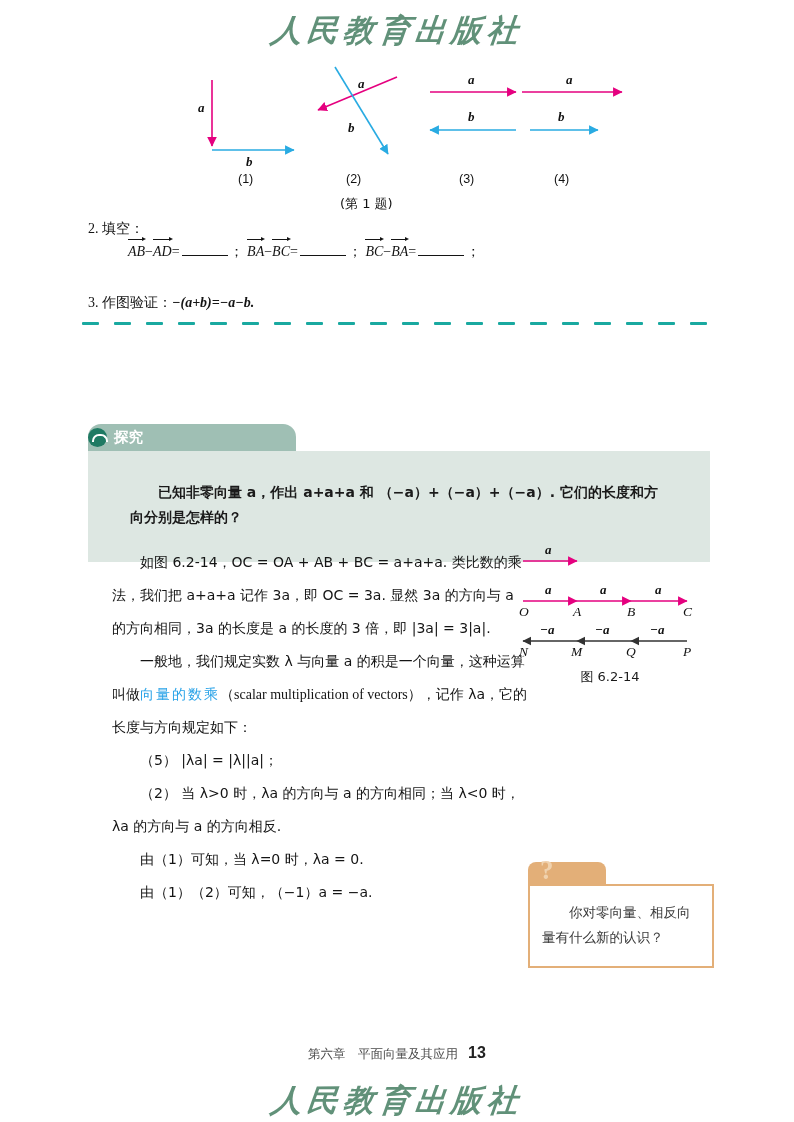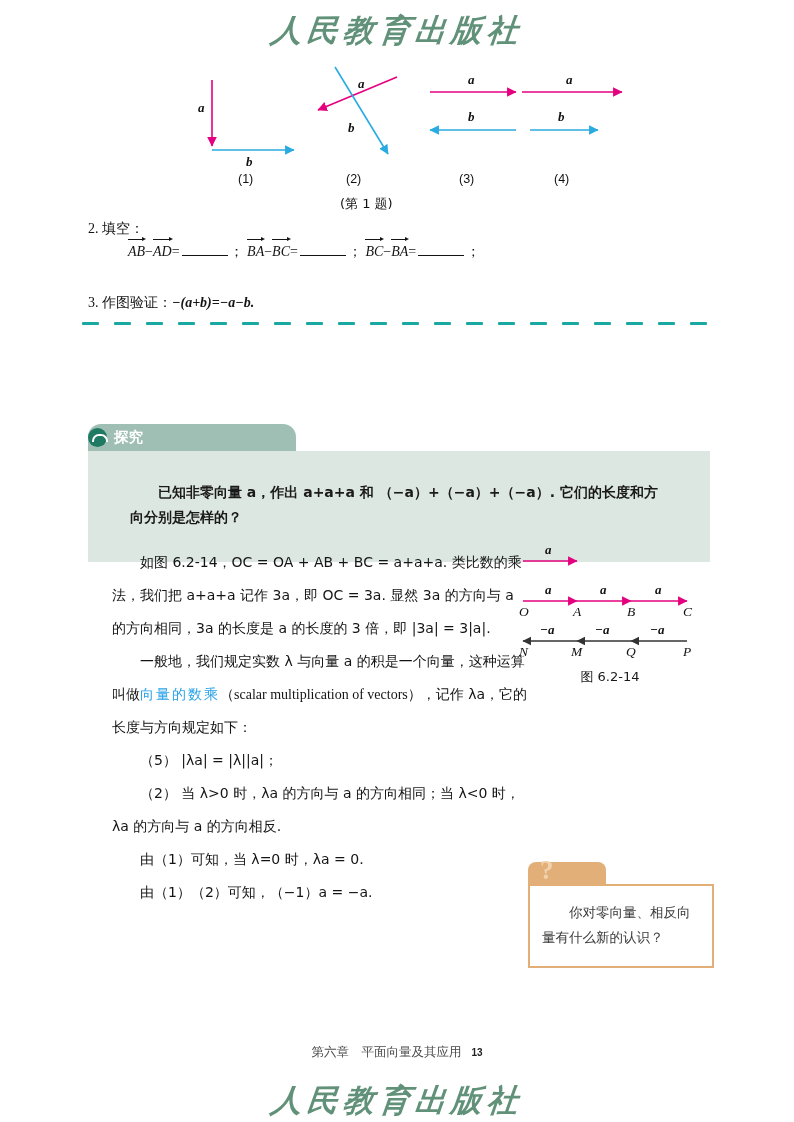--- a/index.html
+++ b/index.html
@@ -199,21 +199,21 @@
   #footer {
     left: 0; top: 1044px; width: 794px;
     text-align: center;
     font-size: 12.5px;
     color: #4a4a4a;
     font-family: "DejaVu Sans", sans-serif;
   }
   #footer .pg {
     font-family: "Liberation Sans", sans-serif;
     font-weight: bold; color: #222;
-    margin-left: 10px; font-size: 10px;
+    margin-left: 10px; font-size: 16px;
   }
 </style>
 </head>
 <body>
 
 <div class="page">
 
   <div class="wm wm-top">人民教育出版社</div>
 
   <div class="blk" id="ex-figs">

